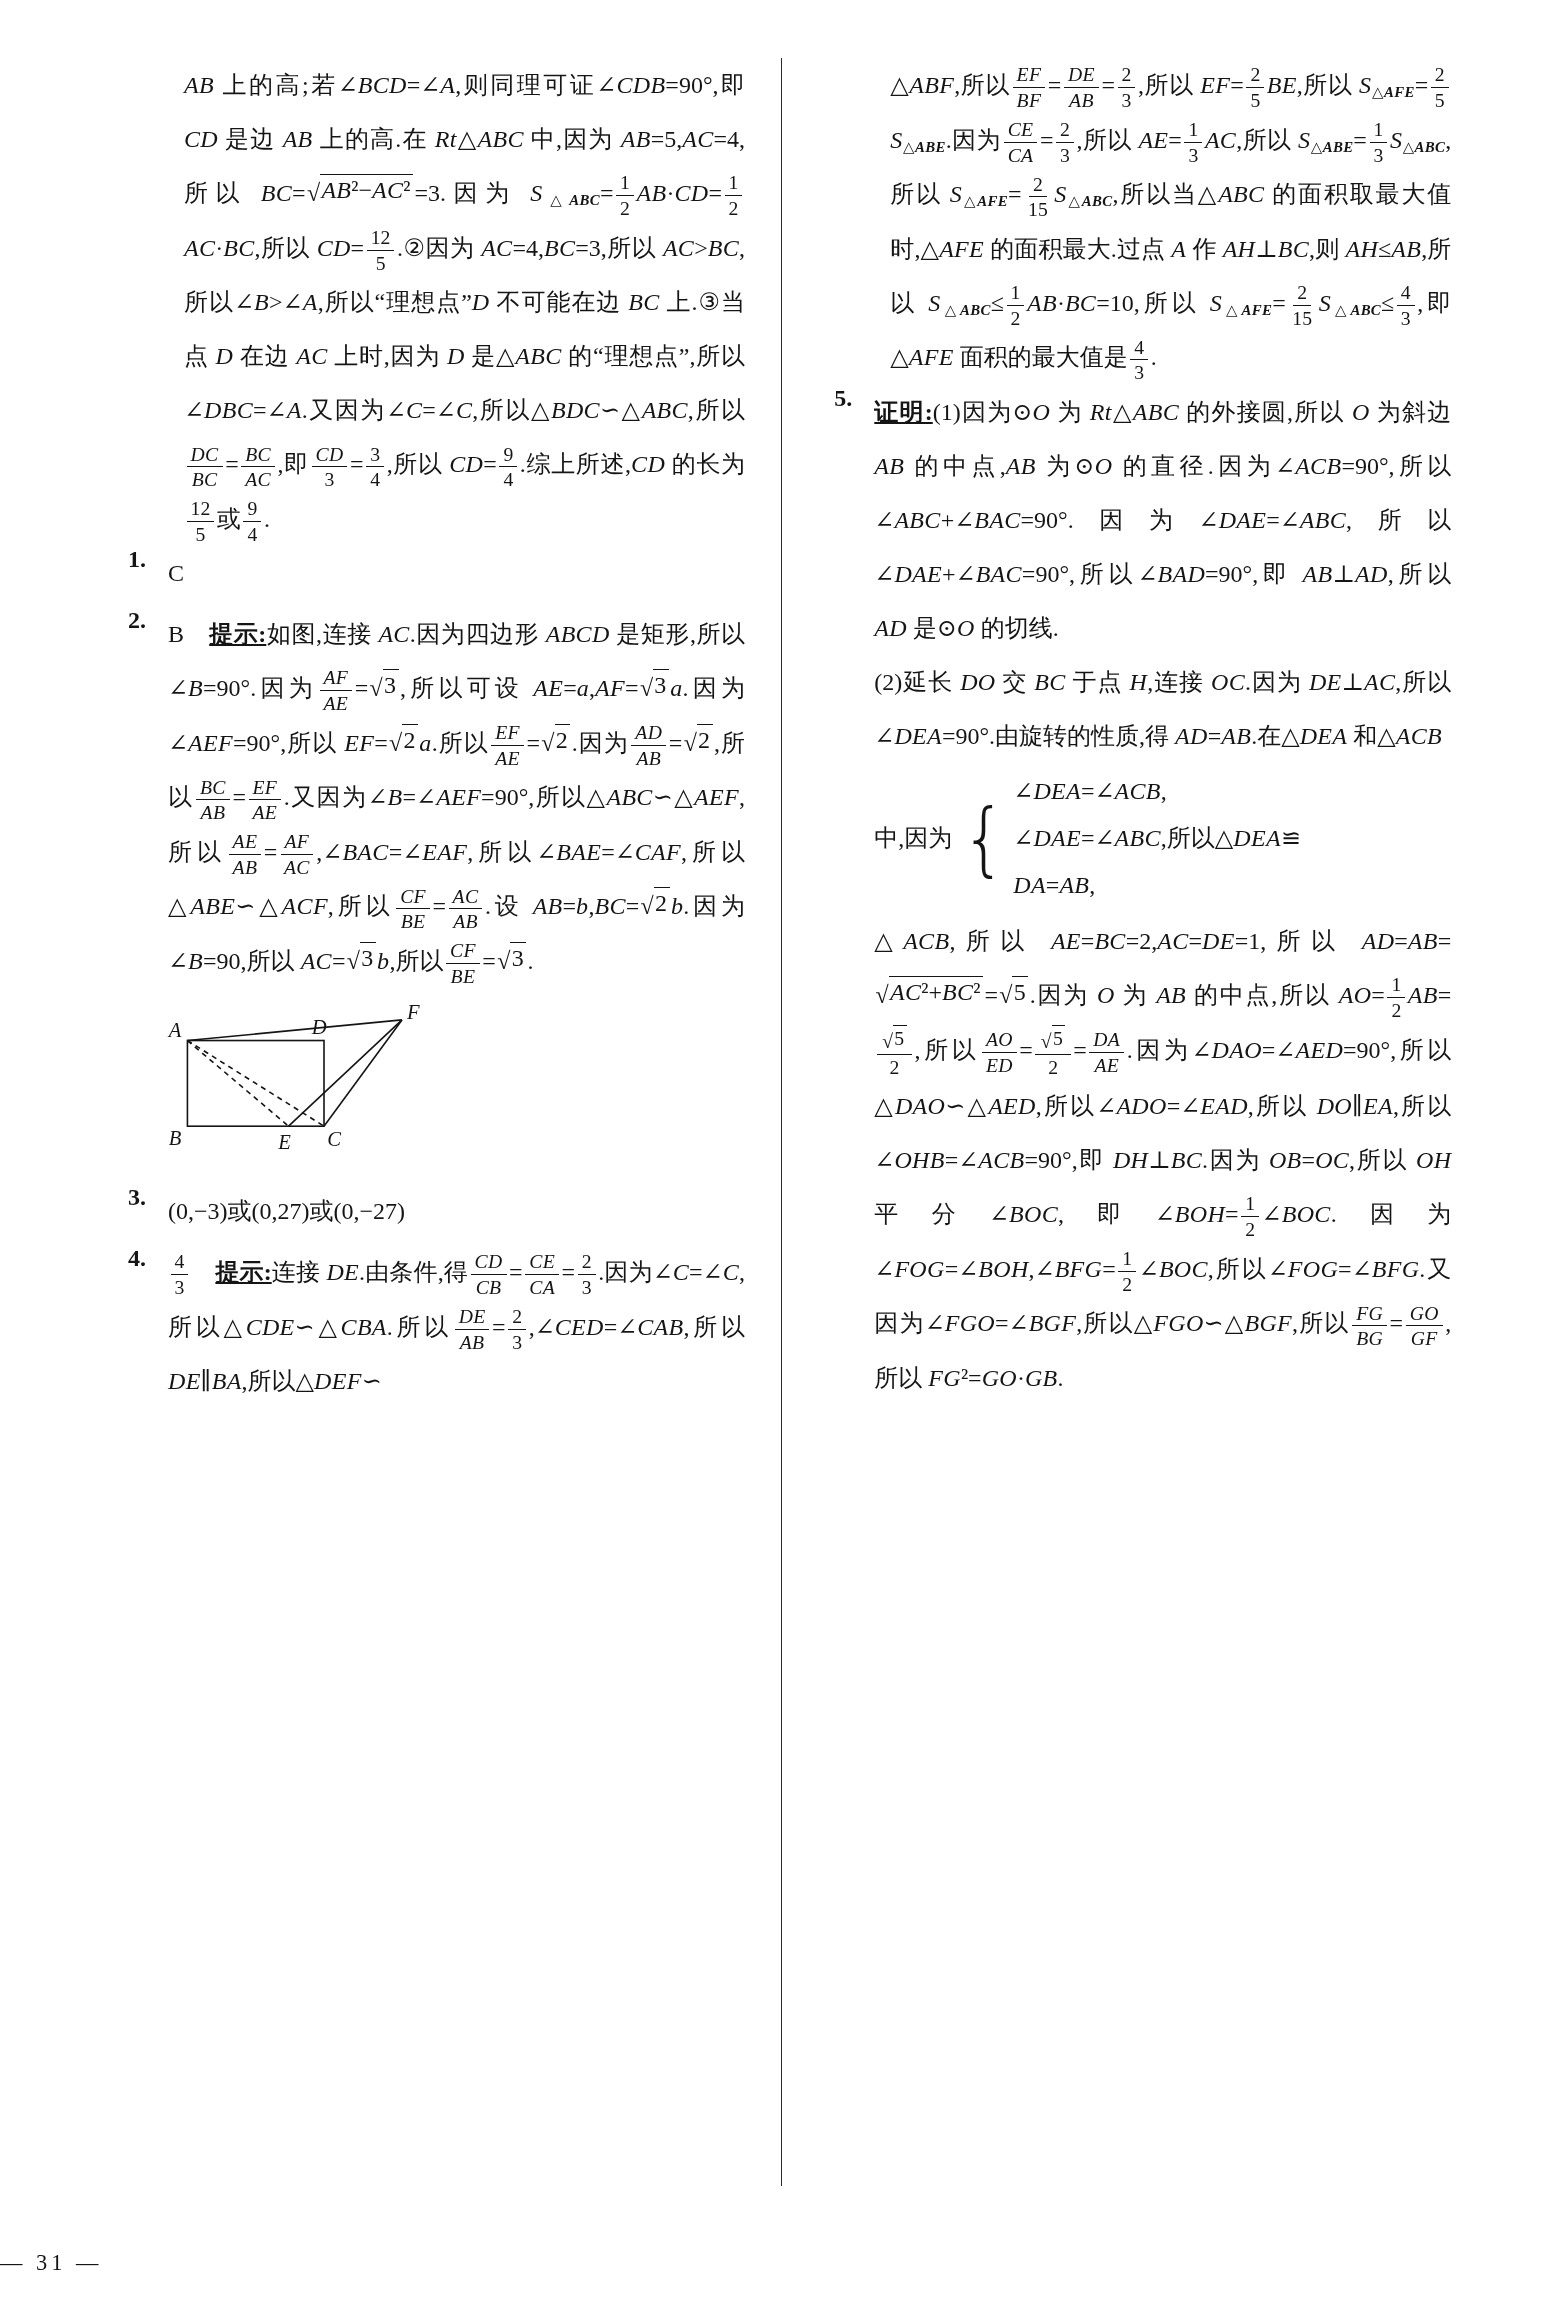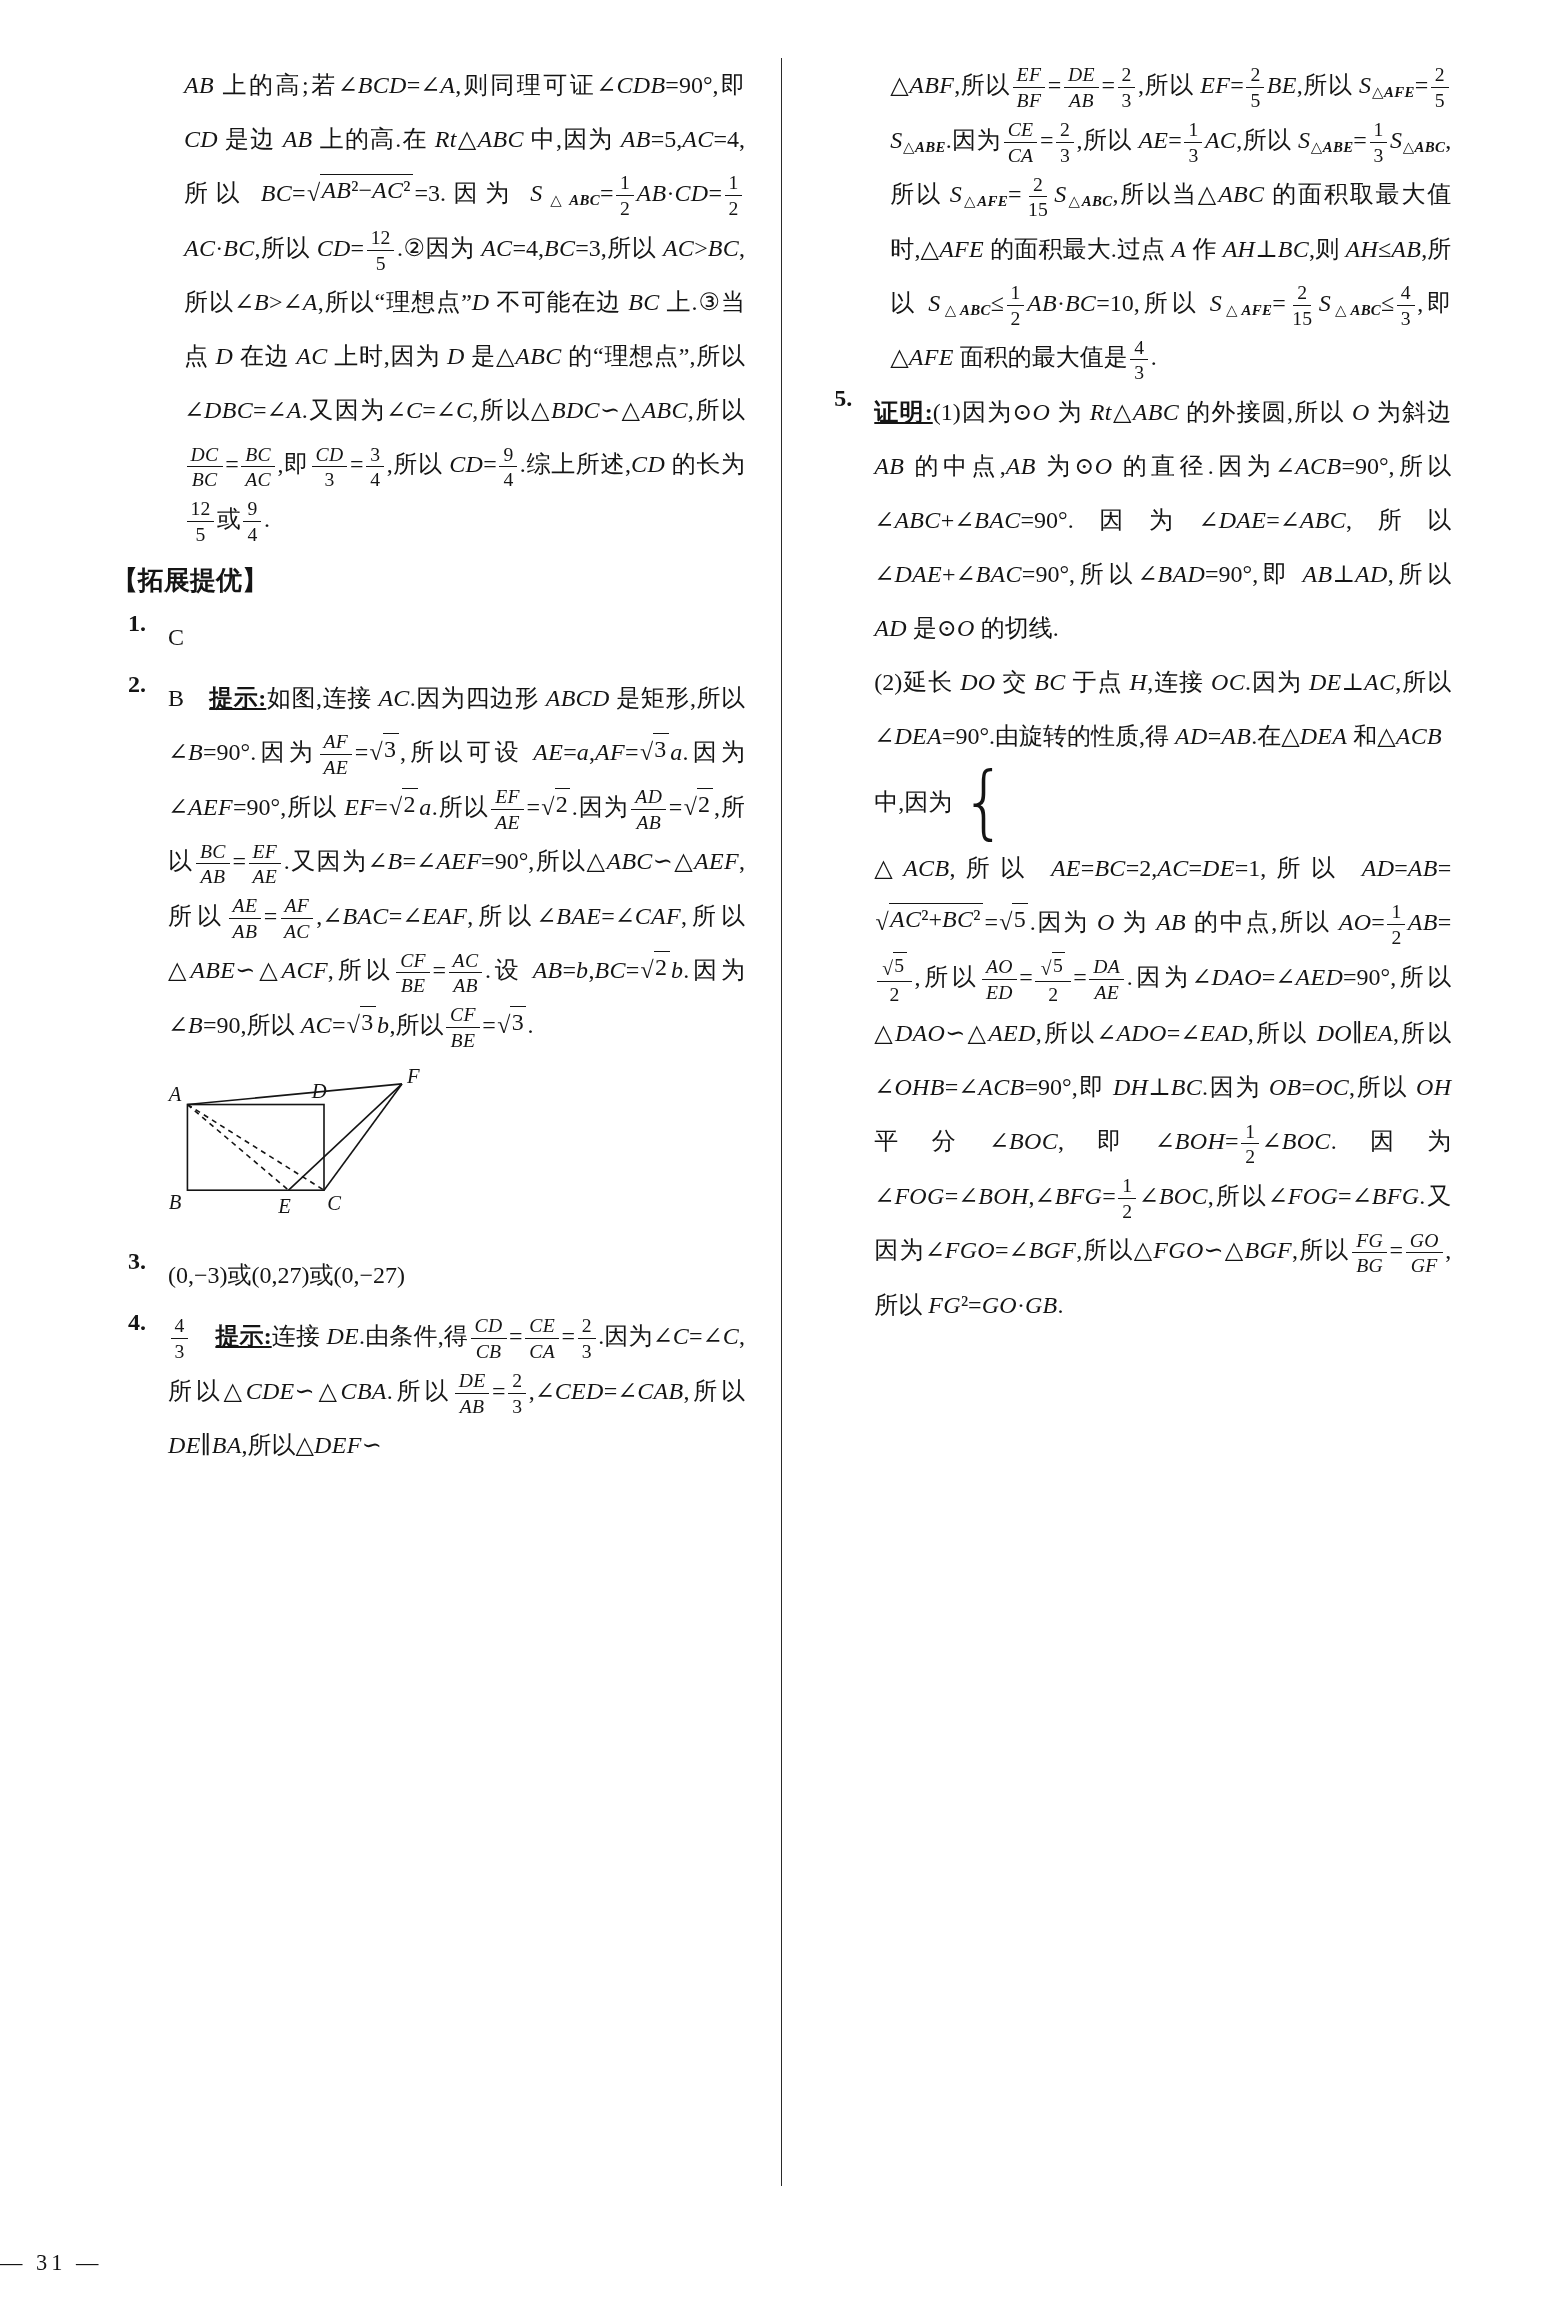--- a/index.html
+++ b/index.html
@@ -84,21 +84,20 @@
             </span>,所以 <i class="v">CD</i>=<span class="frac">
               <span class="fnum">9</span>
               <span class="fden">4</span>
             </span>.综上所述,<i class="v">CD</i> 的长为<span class="frac">
               <span class="fnum">12</span>
               <span class="fden">5</span>
             </span>或<span class="frac">
               <span class="fnum">9</span>
               <span class="fden">4</span>
             </span>.</span></div>
-        <div class="sec-header">【拓展提优】</div>
         <div class="item">
           <span class="item-num">1.</span>
           <div class="item-body">
             <div class="para"><span>C</span></div>
           </div>
         </div>
         <div class="item">
           <span class="item-num">2.</span>
           <div class="item-body">
             <div class="para"><span>B　</span><span class="bold">提示:</span><span>如图,连接 <i class="v">AC</i>.因为四边形 <i class="v">ABCD</i> 是矩形,所以∠<i class="v">B</i>=90°.因为<span class="frac">
@@ -255,20 +254,25 @@
               <span class="fden">3</span>
             </span>.</span></div>
         <div class="item">
           <span class="item-num">5.</span>
           <div class="item-body">
             <div class="para"><span class="bold">证明:</span><span>(1)因为⊙<i class="v">O</i> 为 <i class="v">Rt</i>△<i class="v">ABC</i> 的外接圆,所以 <i class="v">O</i> 为斜边 <i class="v">AB</i> 的中点,<i class="v">AB</i> 为⊙<i class="v">O</i> 的直径.因为∠<i class="v">ACB</i>=90°,所以∠<i class="v">ABC</i>+∠<i class="v">BAC</i>=90°.因为∠<i class="v">DAE</i>=∠<i class="v">ABC</i>,所以∠<i class="v">DAE</i>+∠<i class="v">BAC</i>=90°,所以∠<i class="v">BAD</i>=90°,即 <i class="v">AB</i>⊥<i class="v">AD</i>,所以 <i class="v">AD</i> 是⊙<i class="v">O</i> 的切线.</span></div>
             <div class="para"><span>(2)延长 <i class="v">DO</i> 交 <i class="v">BC</i> 于点 <i class="v">H</i>,连接 <i class="v">OC</i>.因为 <i class="v">DE</i>⊥<i class="v">AC</i>,所以∠<i class="v">DEA</i>=90°.由旋转的性质,得 <i class="v">AD</i>=<i class="v">AB</i>.在△<i class="v">DEA</i> 和△<i class="v">ACB</i></span></div>
             <div class="cases">
               <span class="cases-pre">中,因为</span>
               <span class="brace">{</span>
+              <span class="cases-lines">
+                <span class="cases-line">∠<i class="v">DEA</i>=∠<i class="v">ACB</i>,</span>
+                <span class="cases-line">∠<i class="v">DAE</i>=∠<i class="v">ABC</i>,所以△<i class="v">DEA</i>≌</span>
+                <span class="cases-line"><i class="v">DA</i>=<i class="v">AB</i>,</span>
+              </span>
             </div>
             <div class="para"><span>△<i class="v">ACB</i>,所以 <i class="v">AE</i>=<i class="v">BC</i>=2,<i class="v">AC</i>=<i class="v">DE</i>=1,所以 <i class="v">AD</i>=<i class="v">AB</i>=<span class="sqrt">
                   <span class="rsign">√</span>
                   <span class="rbody"><i class="v">AC</i>²+<i class="v">BC</i>²</span>
                 </span>=<span class="sqrt">
                   <span class="rsign">√</span>
                   <span class="rbody">5</span>
                 </span>.因为 <i class="v">O</i> 为 <i class="v">AB</i> 的中点,所以 <i class="v">AO</i>=<span class="frac">
                   <span class="fnum">1</span>
                   <span class="fden">2</span>

